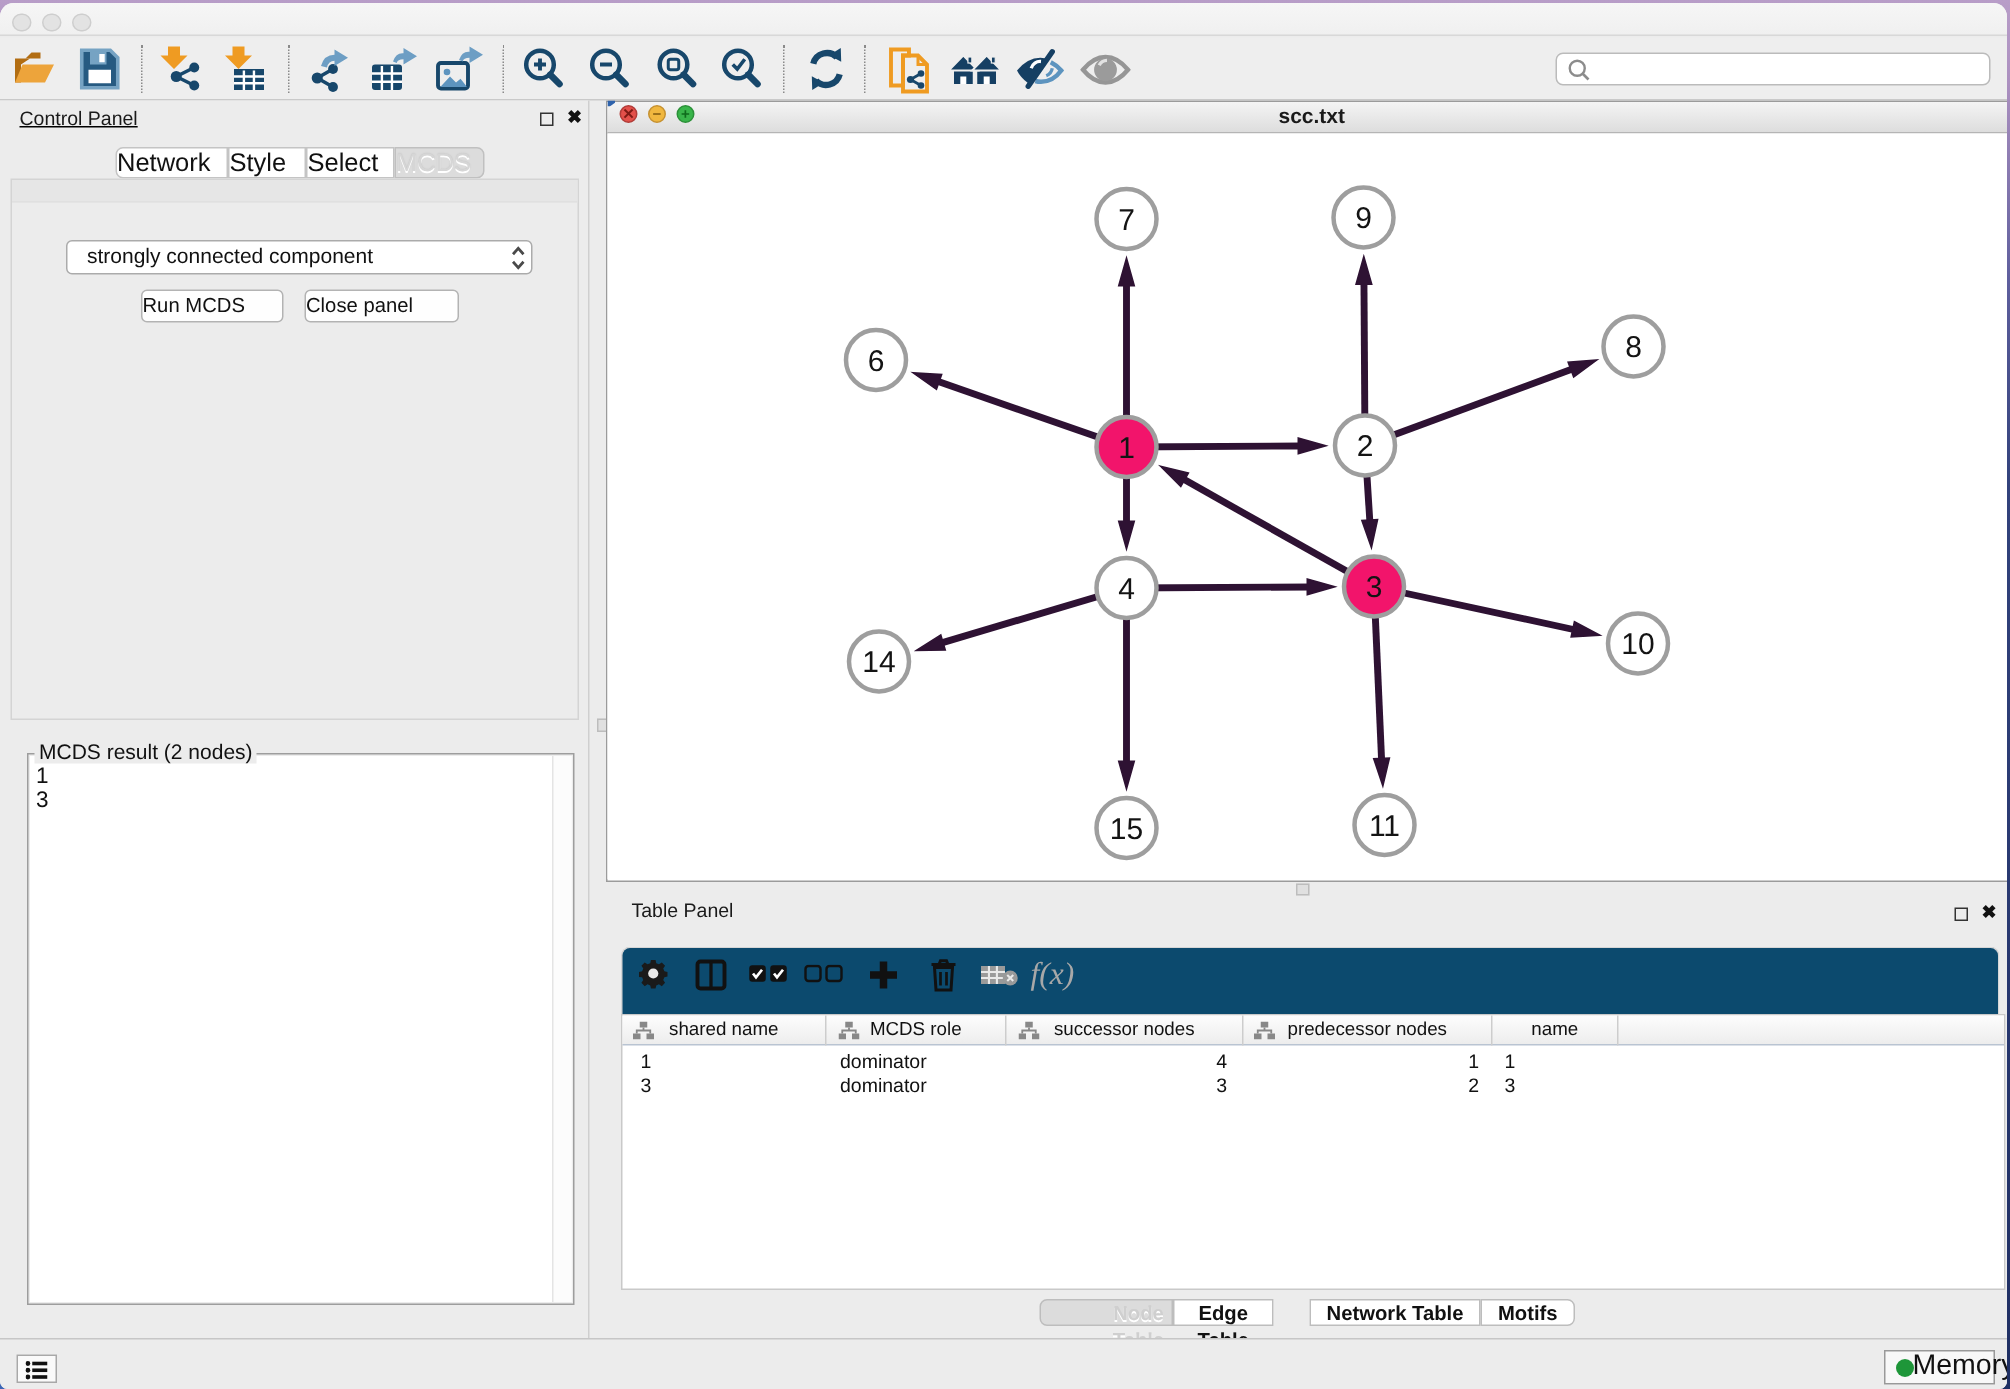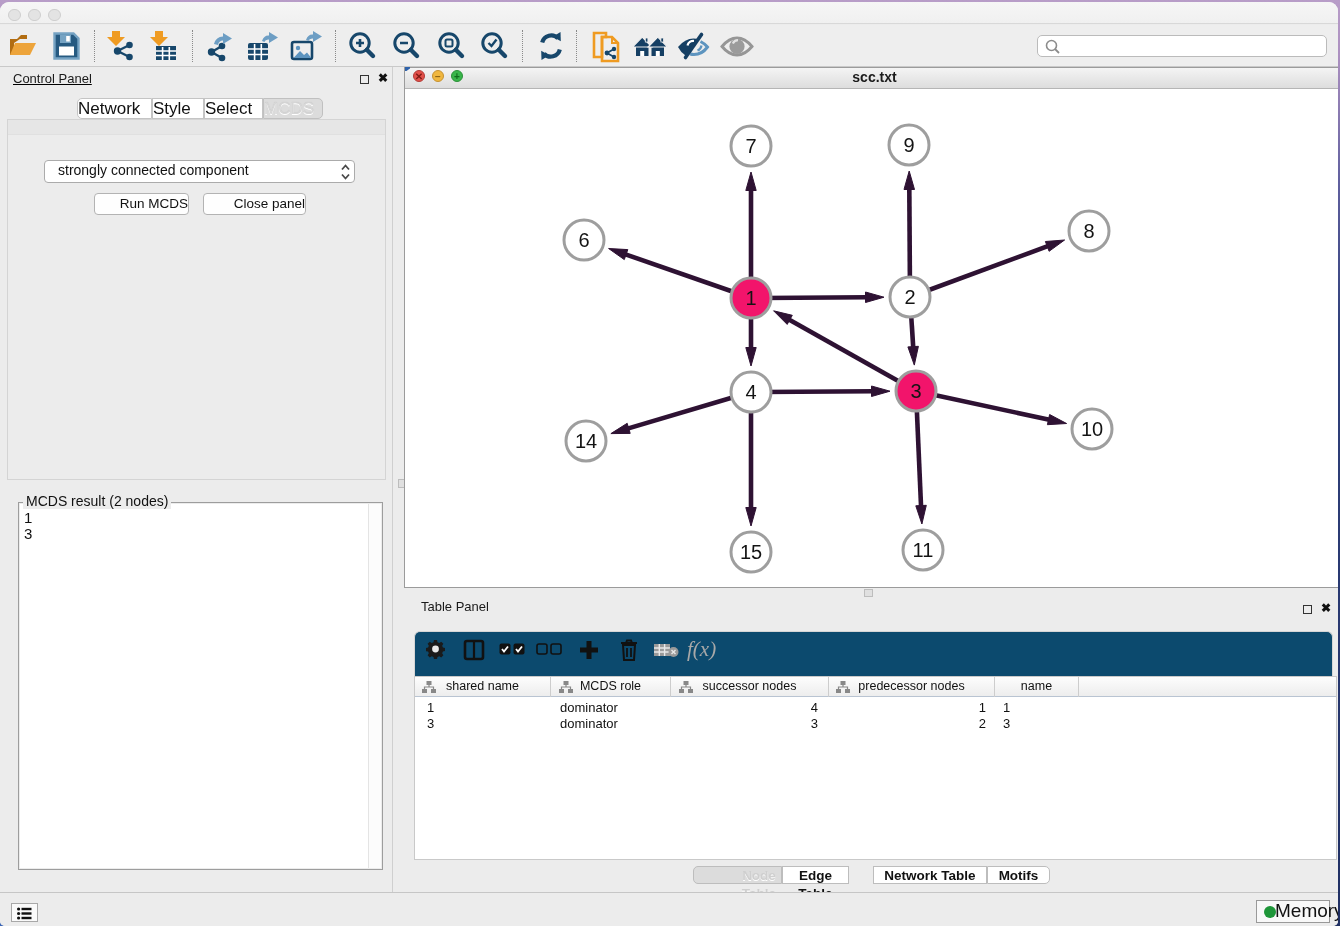--- a/index.html
+++ b/index.html
@@ -20,21 +20,21 @@
 .phead { font-size:13px; color:#1a1a1a; padding:4px 0 0 13px; }
 .float-ic { position:absolute; top:8px; width:9px; height:9px; border:1.6px solid #333; }
 .close-ic { position:absolute; top:4px; font-size:12px; font-weight:bold; color:#111; }
 .tab { position:absolute; top:0; height:21px; background:#fff; border:1px solid #c4c4c4; font-size:17px; text-align:left; line-height:20px; color:#111; }
 .tab.sel { background:#dcdcdc; color:#d6d6d6; text-shadow:0 1px 0 #fff, 0 0 1px #bdbdbd; border-color:#c0c0c0; }
 
 .cbox { position:absolute; left:7px; top:52px; width:379px; height:361px; border:1px solid #d4d4d4; background:#ececec; }
 .cbox .strip { height:15px; background:#e6e6e6; border-bottom:1px solid #e0e0e0; }
 .optlabel { position:absolute; left:6px; top:68px; width:387px; text-align:center; font-size:14px; color:#111; }
 .dropdown { position:absolute; left:44px; top:93px; width:311px; height:23px; background:#fff; border:1px solid #ababab; border-radius:4px; font-size:14px; line-height:19px; padding-left:13px; color:#111; }
-.btn { position:absolute; height:22px; background:#fefefe; border:1px solid #b3b3b3; border-radius:4px; font-size:13.5px; text-align:right; line-height:20px; color:#111; }
+.btn { position:absolute; height:22px; background:#fefefe; border:1px solid #b3b3b3; border-radius:4px; font-size:13.5px; text-align:left; line-height:20px; color:#111; }
 
 .fieldset { position:absolute; left:18px; top:435px; width:365px; height:368px; border:1px solid #9d9d9d; }
 .fieldset .legend { position:absolute; left:4px; top:-10px; background:#ececec; font-size:14px; padding:0 3px; color:#111; }
 .fieldset .inner { position:absolute; left:1px; top:1px; right:1px; bottom:1px; background:#fff; font-size:15px; line-height:16.3px; padding:6px 0 0 4px; color:#111; }
 .fieldset .sbar { position:absolute; right:1px; top:1px; bottom:1px; width:13px; background:#fcfcfc; border-left:1px solid #e4e4e4; }
 
 .netframe { position:absolute; left:404px; top:65px; width:935px; height:521px; border:1.5px solid #9b9b9b; background:#fff; }
 .nettitle { position:absolute; left:0; top:0; width:100%; height:21px; background:linear-gradient(#f4f4f4,#dddddd); border-bottom:1px solid #b5b5b5; }
 .nettitle .t { position:absolute; left:3px; width:100%; text-align:center; top:1px; font-size:14px; font-weight:bold; color:#1a1a1a; }
 .mbtn { position:absolute; top:2px; width:12px; height:12px; border-radius:50%; font-size:10px; font-weight:bold; text-align:center; line-height:12px; }

